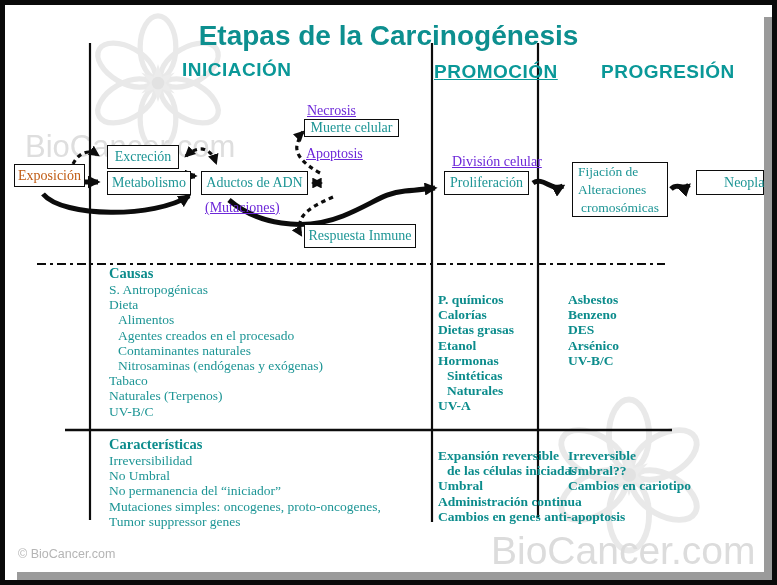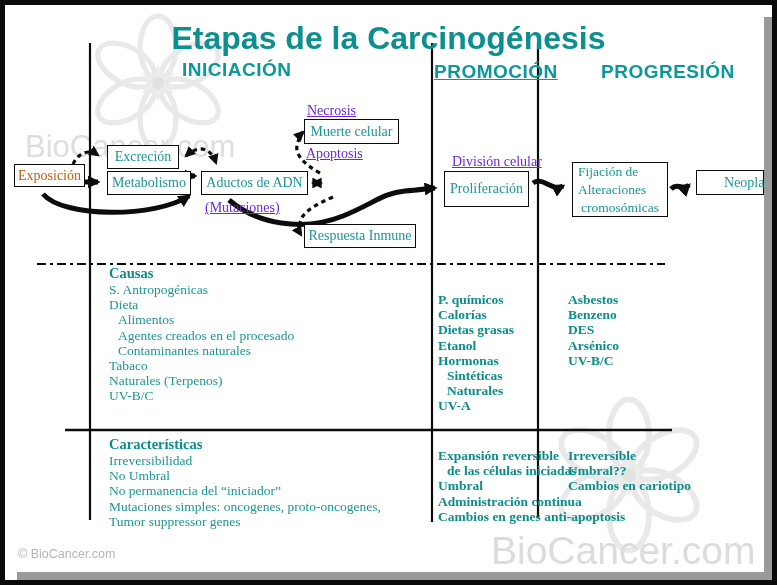--- a/index.html
+++ b/index.html
@@ -24,21 +24,21 @@
   #lines{position:absolute; inset:0; z-index:2;}
   .vline, .hline-solid{stroke:#0c0c0c;}
   .ath{stroke:#0c0c0c; stroke-width:5; fill:none;}
   .ad{stroke:#0c0c0c; stroke-width:3.2; fill:none; stroke-dasharray:4.5 3.8;}
   .ad.nodash{stroke-dasharray:none;}
   
   .content{position:absolute; inset:0; z-index:3;}
   .title{
     position:absolute; left:0; right:0; top:15px; text-align:center;
     font-family:"Liberation Sans", sans-serif; font-weight:bold;
-    font-size:32px; color:#0d8f8f; letter-spacing:0px;
+    font-size:28px; color:#0d8f8f; letter-spacing:0px;
   }
   .phase{
     position:absolute; font-family:"Liberation Sans", sans-serif;
     font-weight:bold; font-size:19px; color:#0a9898; letter-spacing:0.5px;
   }
   .bx{
     position:absolute; box-sizing:border-box; border:1.6px solid #0c0c0c;
     background:#fff; color:#1d9595; font-size:14px;
     display:flex; align-items:center; justify-content:center;
     white-space:nowrap;
@@ -124,43 +124,44 @@
     <div class="title">Etapas de la Carcinogénesis</div>
 
     <div class="phase" style="left:177px; top:54px;">INICIACIÓN</div>
     <div class="phase" style="left:429px; top:56px;text-decoration:underline;">PROMOCIÓN</div>
     <div class="phase" style="left:596px; top:56px;">PROGRESIÓN</div>
 
     <div class="bx orange" style="left:9px; top:159px; width:71px; height:23px;">Exposición</div>
     <div class="bx" style="left:102px; top:140px; width:72px; height:24px;">Excreción</div>
     <div class="bx" style="left:102px; top:166px; width:84px; height:24px;">Metabolismo</div>
     <div class="bx" style="left:196px; top:166px; width:107px; height:24px;">Aductos de ADN</div>
-    <div class="bx" style="left:299px; top:114px; width:95px; height:25px;text-align:center;">Muerte celular</div>
+    <div class="bx" style="left:299px; top:114px; width:95px; height:18px;text-align:center;">Muerte celular</div>
     <div class="bx" style="left:299px; top:219px; width:112px; height:24px;">Respuesta Inmune</div>
-    <div class="bx" style="left:439px; top:166px; width:85px; height:36px;">Proliferación</div>
+    <div class="bx" style="left:439px; top:166px; width:85px; height:24px;">Proliferación</div>
     <div class="bx multiline" style="left:567px; top:157px; width:96px; height:55px;">
       <div>Fijación de</div>
       <div>Alteraciones</div>
       <div style="padding-left:3px;">cromosómicas</div>
     </div>
     <div class="bx" style="left:691px; top:165px; width:68px; height:25px;padding-left:44px;">Neoplasia</div>
 
     <div class="freelabel" style="left:302px; top:98px;">Necrosis</div>
     <div class="freelabel" style="left:301px; top:141px;">Apoptosis</div>
     <div class="freelabel" style="left:200px; top:195px;">(Mutaciones)</div>
     <div class="freelabel" style="left:447px; top:149px;">División celular</div>
 
     <div class="list" style="left:104px; top:260px;">
       <div class="list-heading">Causas</div>
       <div>
           <div class="ln">S. Antropogénicas</div>
           <div class="ln">Dieta</div>
           <div class="ln ind">Alimentos</div>
           <div class="ln ind">Agentes creados en el procesado</div>
           <div class="ln ind">Contaminantes naturales</div>
+          <div class="ln ind">Nitrosaminas (endógenas y exógenas)</div>
           <div class="ln">Tabaco</div>
           <div class="ln">Naturales (Terpenos)</div>
           <div class="ln">UV-B/C</div>
         </div>
     </div>
     <div class="list" style="left:433px; top:287px;">
         <div class="ln b">P. químicos</div>
         <div class="ln b">Calorías</div>
         <div class="ln b">Dietas grasas</div>
         <div class="ln b">Etanol</div>

